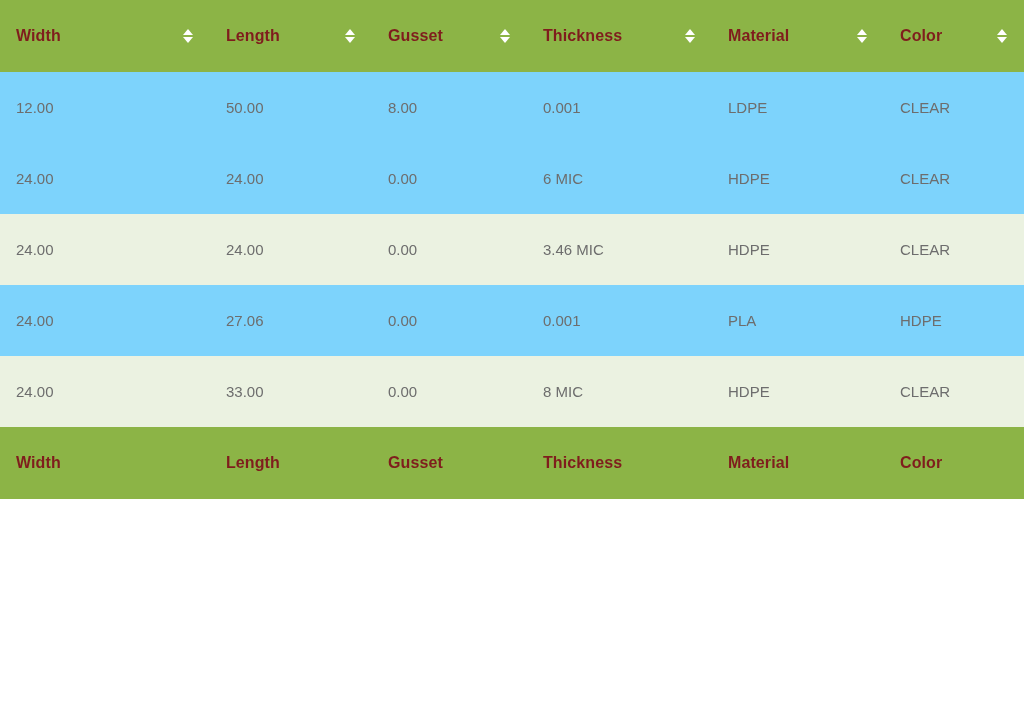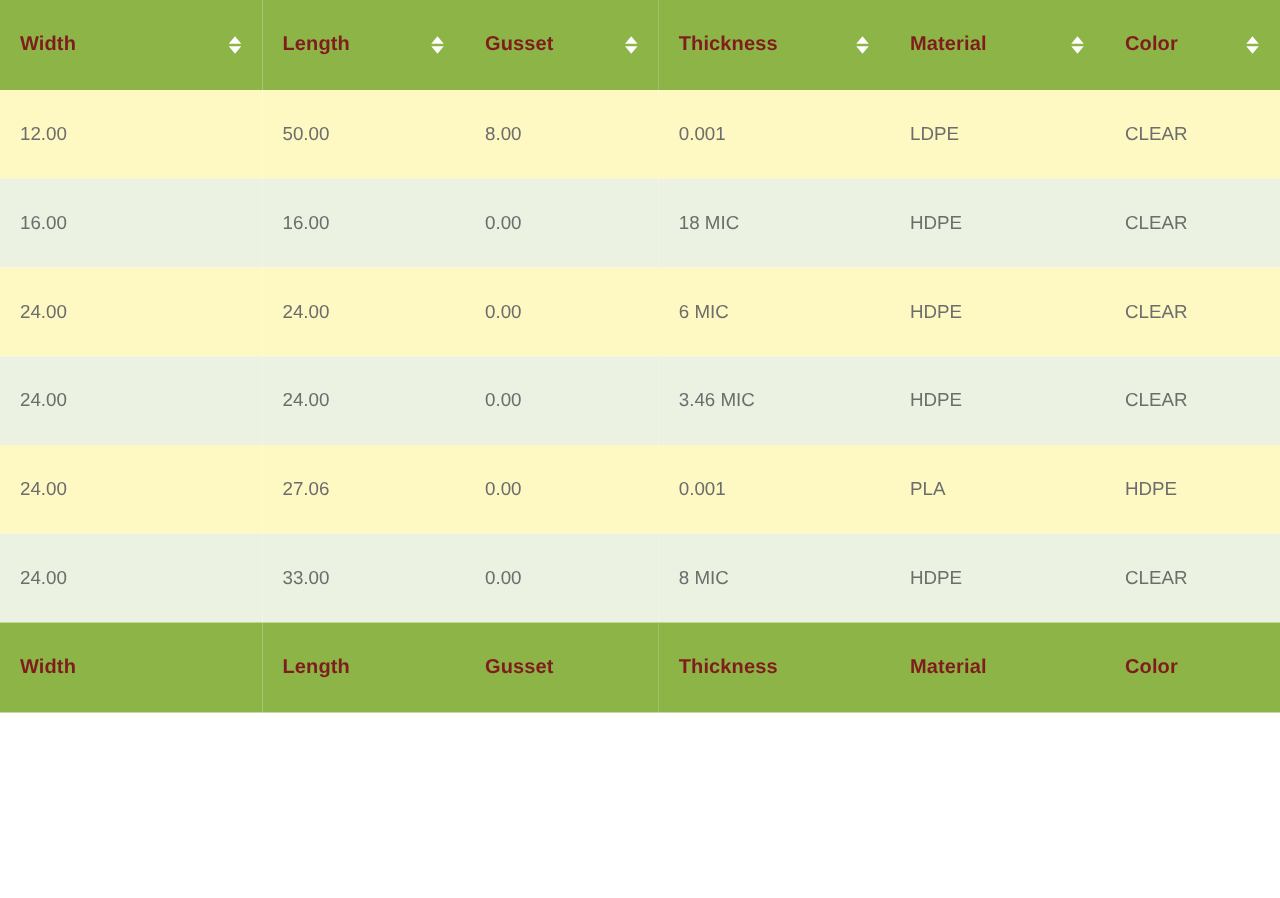--- a/index.html
+++ b/index.html
@@ -83,21 +83,21 @@
     padding: 0 16px;
     font-size: 15px;
     font-weight: 400;
     color: #6d6d6d;
     text-align: left;
     vertical-align: middle;
     border: none;
     white-space: nowrap;
   }
 
-  tbody tr.row-odd  td { background: #fef9c3; }
+  tbody tr.row-odd  td { background: #7dd3fc; }
   tbody tr.row-even td { background: #ebf2e1; }
 </style>
 </head>
 <body>
 
 <div class="table-wrap">
   <table class="data-table">
     <colgroup>
       <col class="c-width">
       <col class="c-length">
@@ -166,28 +166,20 @@
       </tr>
     </thead>
 
     <tbody id="table-body">
         <tr class="row-odd">
           <td>12.00</td>
           <td>50.00</td>
           <td>8.00</td>
           <td>0.001</td>
           <td>LDPE</td>
-          <td>CLEAR</td>
-        </tr>
-        <tr class="row-even">
-          <td>16.00</td>
-          <td>16.00</td>
-          <td>0.00</td>
-          <td>18 MIC</td>
-          <td>HDPE</td>
           <td>CLEAR</td>
         </tr>
         <tr class="row-odd">
           <td>24.00</td>
           <td>24.00</td>
           <td>0.00</td>
           <td>6 MIC</td>
           <td>HDPE</td>
           <td>CLEAR</td>
         </tr>

